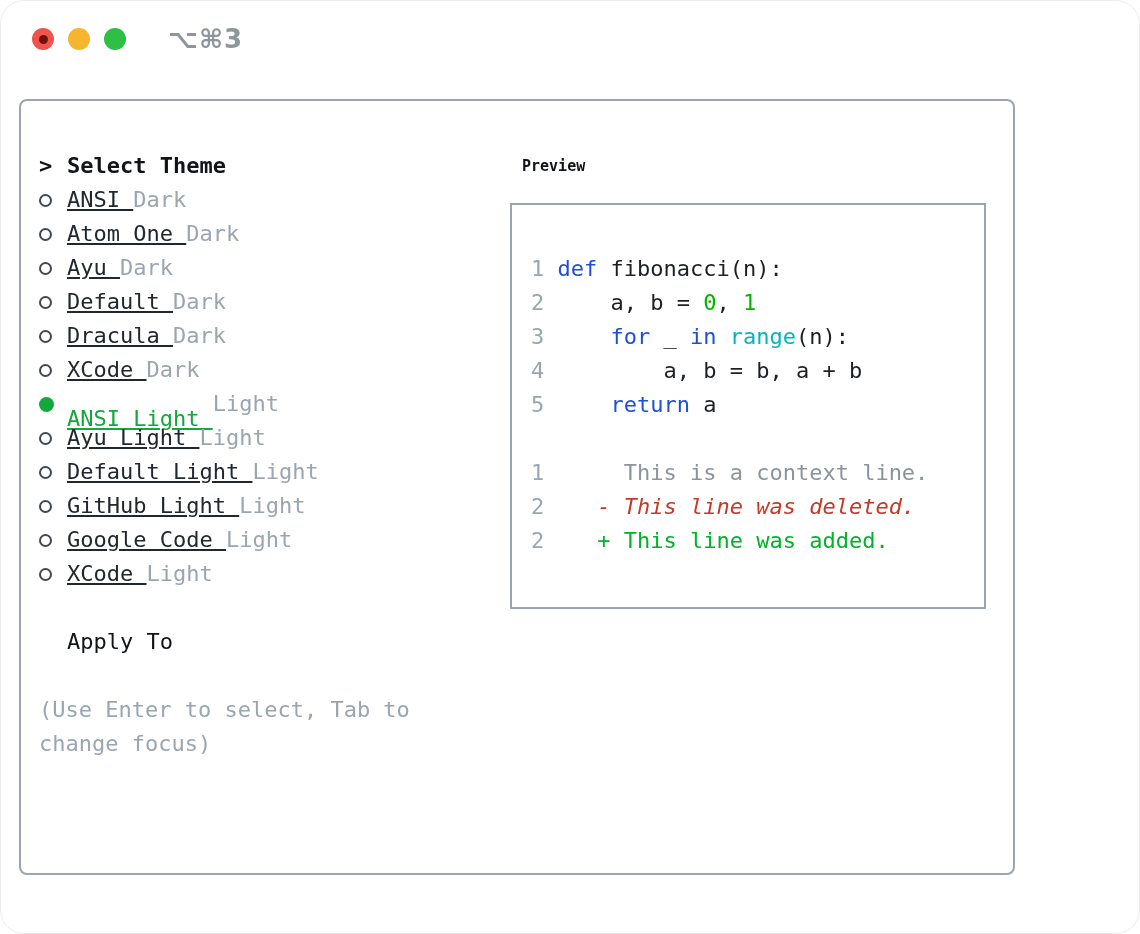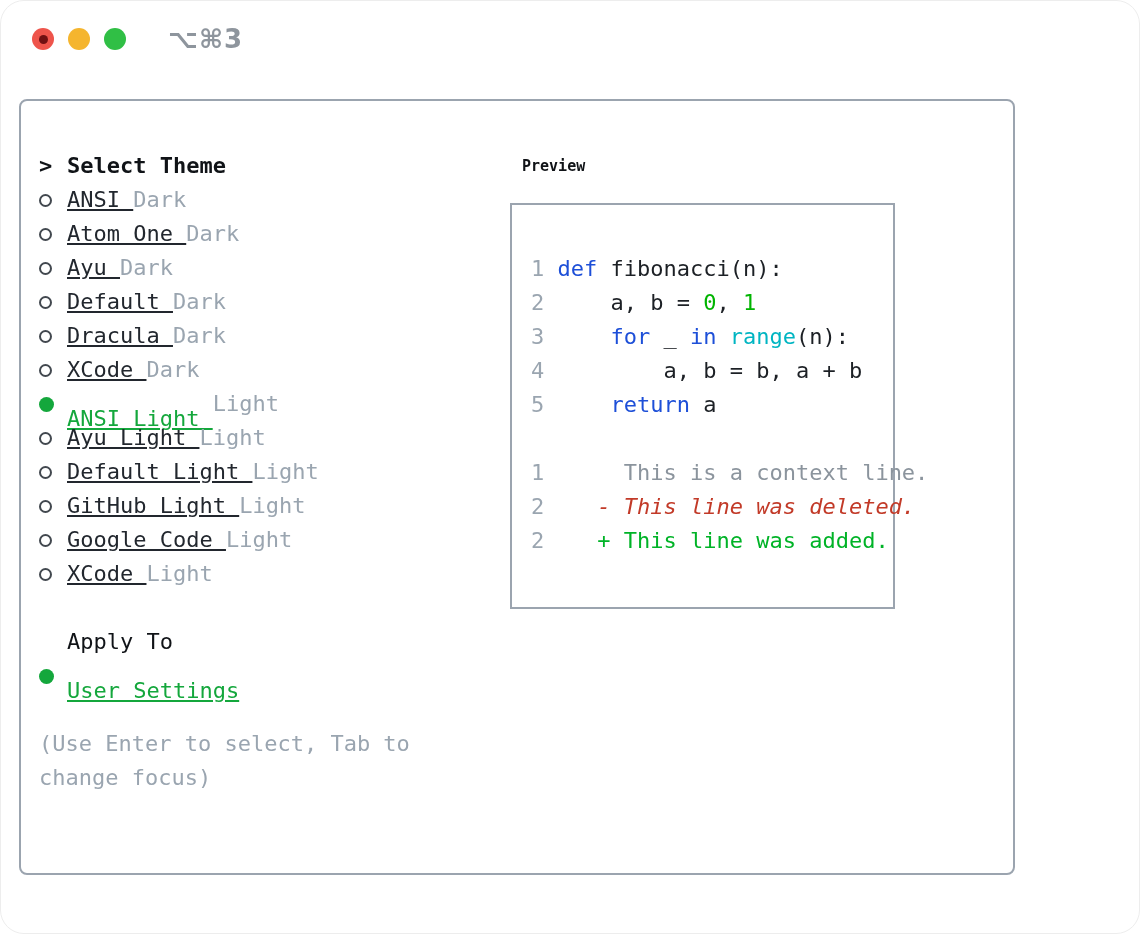--- a/index.html
+++ b/index.html
@@ -61,21 +61,21 @@
   .tag{color:var(--muted);}
   .spacer{height:34px;}
   .hint{color:var(--muted);}
   .hint div{height:34px;line-height:34px;white-space:pre;}
   
   .preview-title{
     position:absolute;left:484px;top:48px;height:34px;line-height:34px;
     font-size:15px;font-weight:700;color:var(--heading);margin-left:17px;
   }
   .preview-box{
-    position:absolute;left:489px;top:102px;width:385px;height:406px;
+    position:absolute;left:489px;top:102px;width:476px;height:406px;
     border:2px solid var(--border);background:#fff;
     padding:47px 0 0 19px;font-size:22px;
   }
   .cline{height:34px;line-height:34px;white-space:pre;}
   .cline .ln{color:var(--muted);}
   .cline .kw{color:var(--kw);}
   .cline .fn{color:var(--fn);}
   .cline .num{color:var(--num);}
   .cline .fg{color:#1c2025;}
   .cline .dim{color:var(--dimtext);}
@@ -156,24 +156,20 @@
         </div>
 
       <div class="spacer"></div>
 
       <div class="row">
         <span class="marker"></span>
         <span class="title2">Apply To</span>
       </div>
 
       <div id="apply-list">
-          <div class="row">
-    <span class="marker"><span class="ring sel"></span></span>
-    <span class="name green">User Settings</span>
-  </div>
         </div>
 
       <div class="spacer"></div>
 
       <div class="hint">
         <div>(Use Enter to select, Tab to</div>
         <div>change focus)</div>
       </div>
     </div>
 

